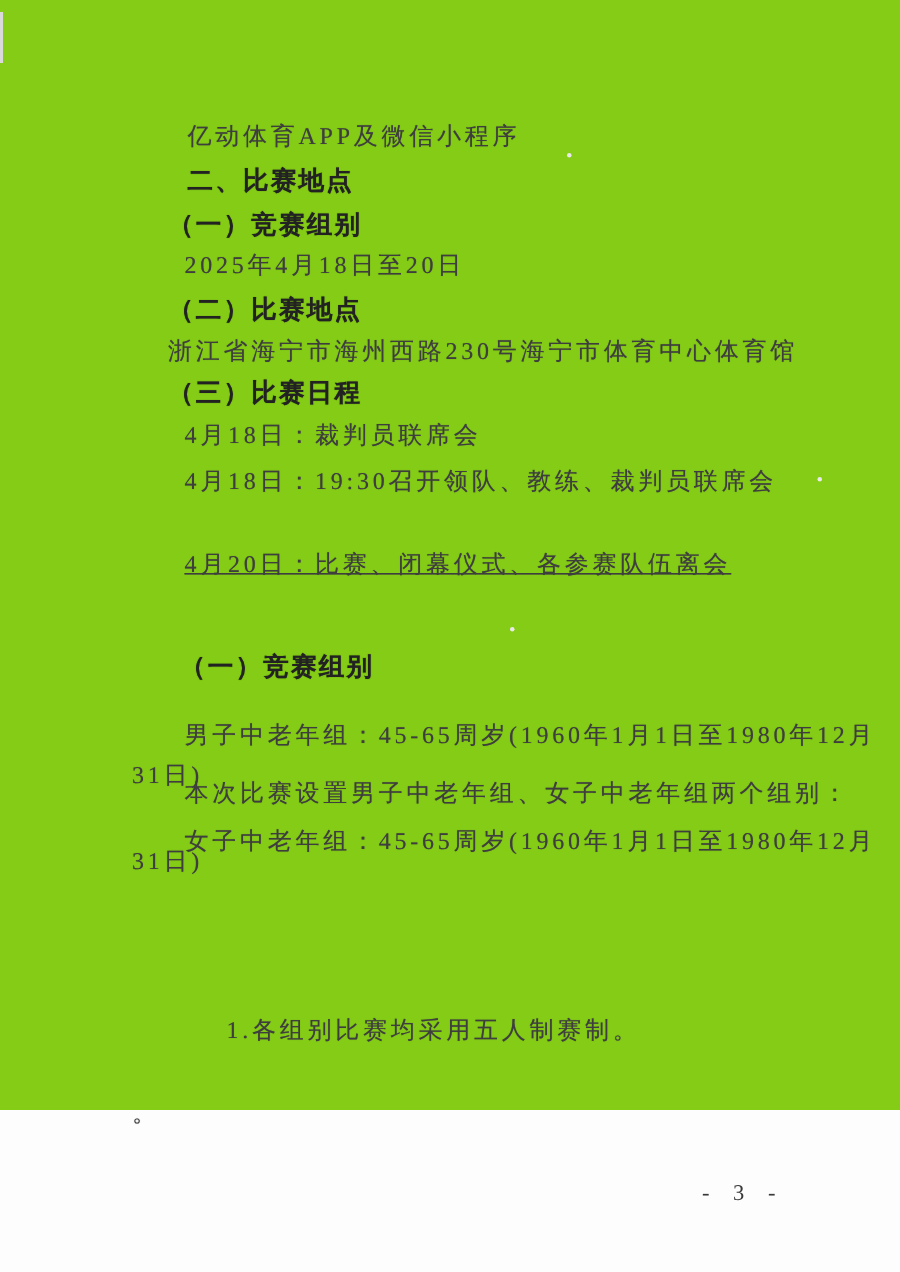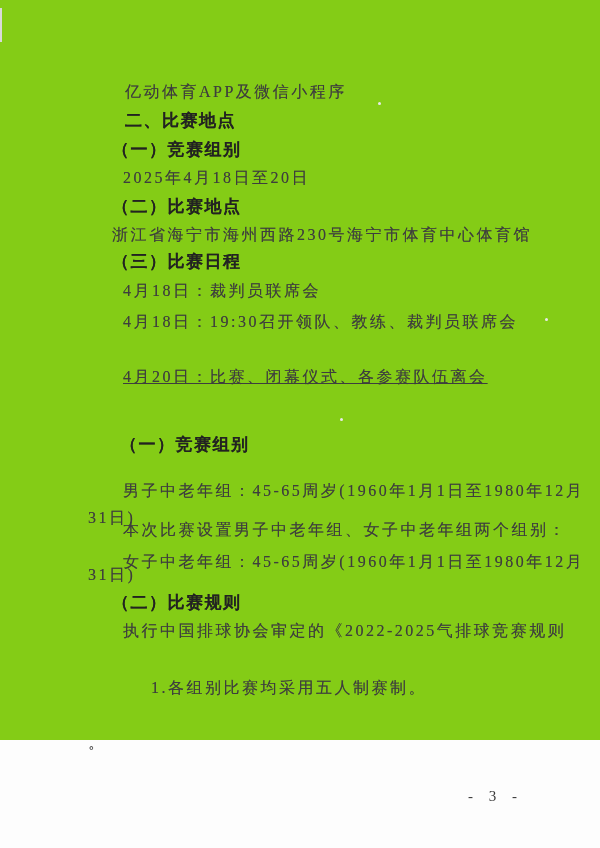--- a/index.html
+++ b/index.html
@@ -73,20 +73,18 @@
   <div class="ln hd" style="top:252px;left:112px;">（三）比赛日程</div>
   <div class="ln" style="top:281px;left:123px;">4月18日：裁判员联席会</div>
   <div class="ln" style="top:312px;left:123px;">4月18日：19:30召开领队、教练、裁判员联席会</div>
   <div class="ln" style="top:367px;left:123px;text-decoration:underline;">4月20日：比赛、闭幕仪式、各参赛队伍离会</div>
   <div class="ln hd" style="top:423px;left:120px;margin-top:12px;">（一）竞赛组别</div>
   <div class="ln" style="top:480px;left:123px;margin-top:40px;">本次比赛设置男子中老年组、女子中老年组两个组别：</div>
   <div class="ln" style="top:481px;left:123px;">男子中老年组：45-65周岁(1960年1月1日至1980年12月</div>
   <div class="ln" style="top:508px;left:88px;">31日)</div>
   <div class="ln" style="top:552px;left:123px;">女子中老年组：45-65周岁(1960年1月1日至1980年12月</div>
   <div class="ln" style="top:565px;left:88px;">31日)</div>
-  <div class="ln hd" style="top:593px;left:112px;">（二）比赛规则</div>
-  <div class="ln" style="top:621px;left:123px;">执行中国排球协会审定的《2022-2025气排球竞赛规则</div>
   <div class="ln" style="top:678px;left:126px;margin-left:25px;">1.各组别比赛均采用五人制赛制。</div>
   <div class="ln" style="top:733px;left:88px;">。</div>
 
   <div class="pgnum" style="top:788px;left:468px;">- 3 -</div>
 
 </div>
 
 </body></html>

